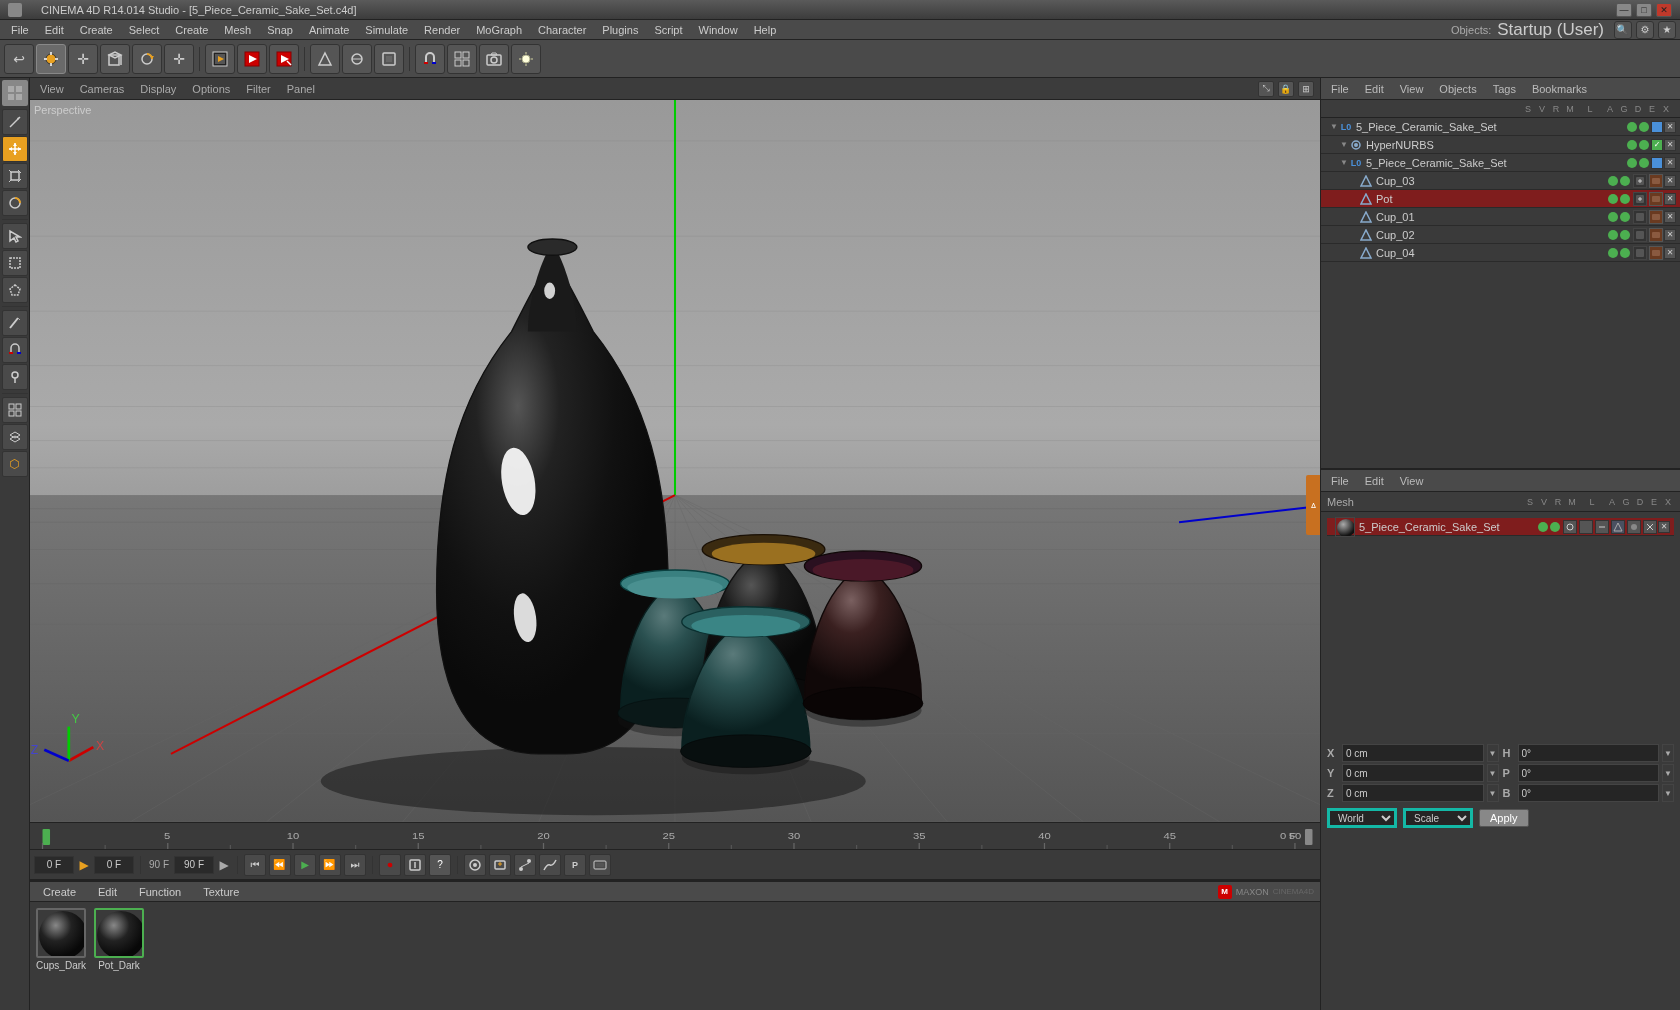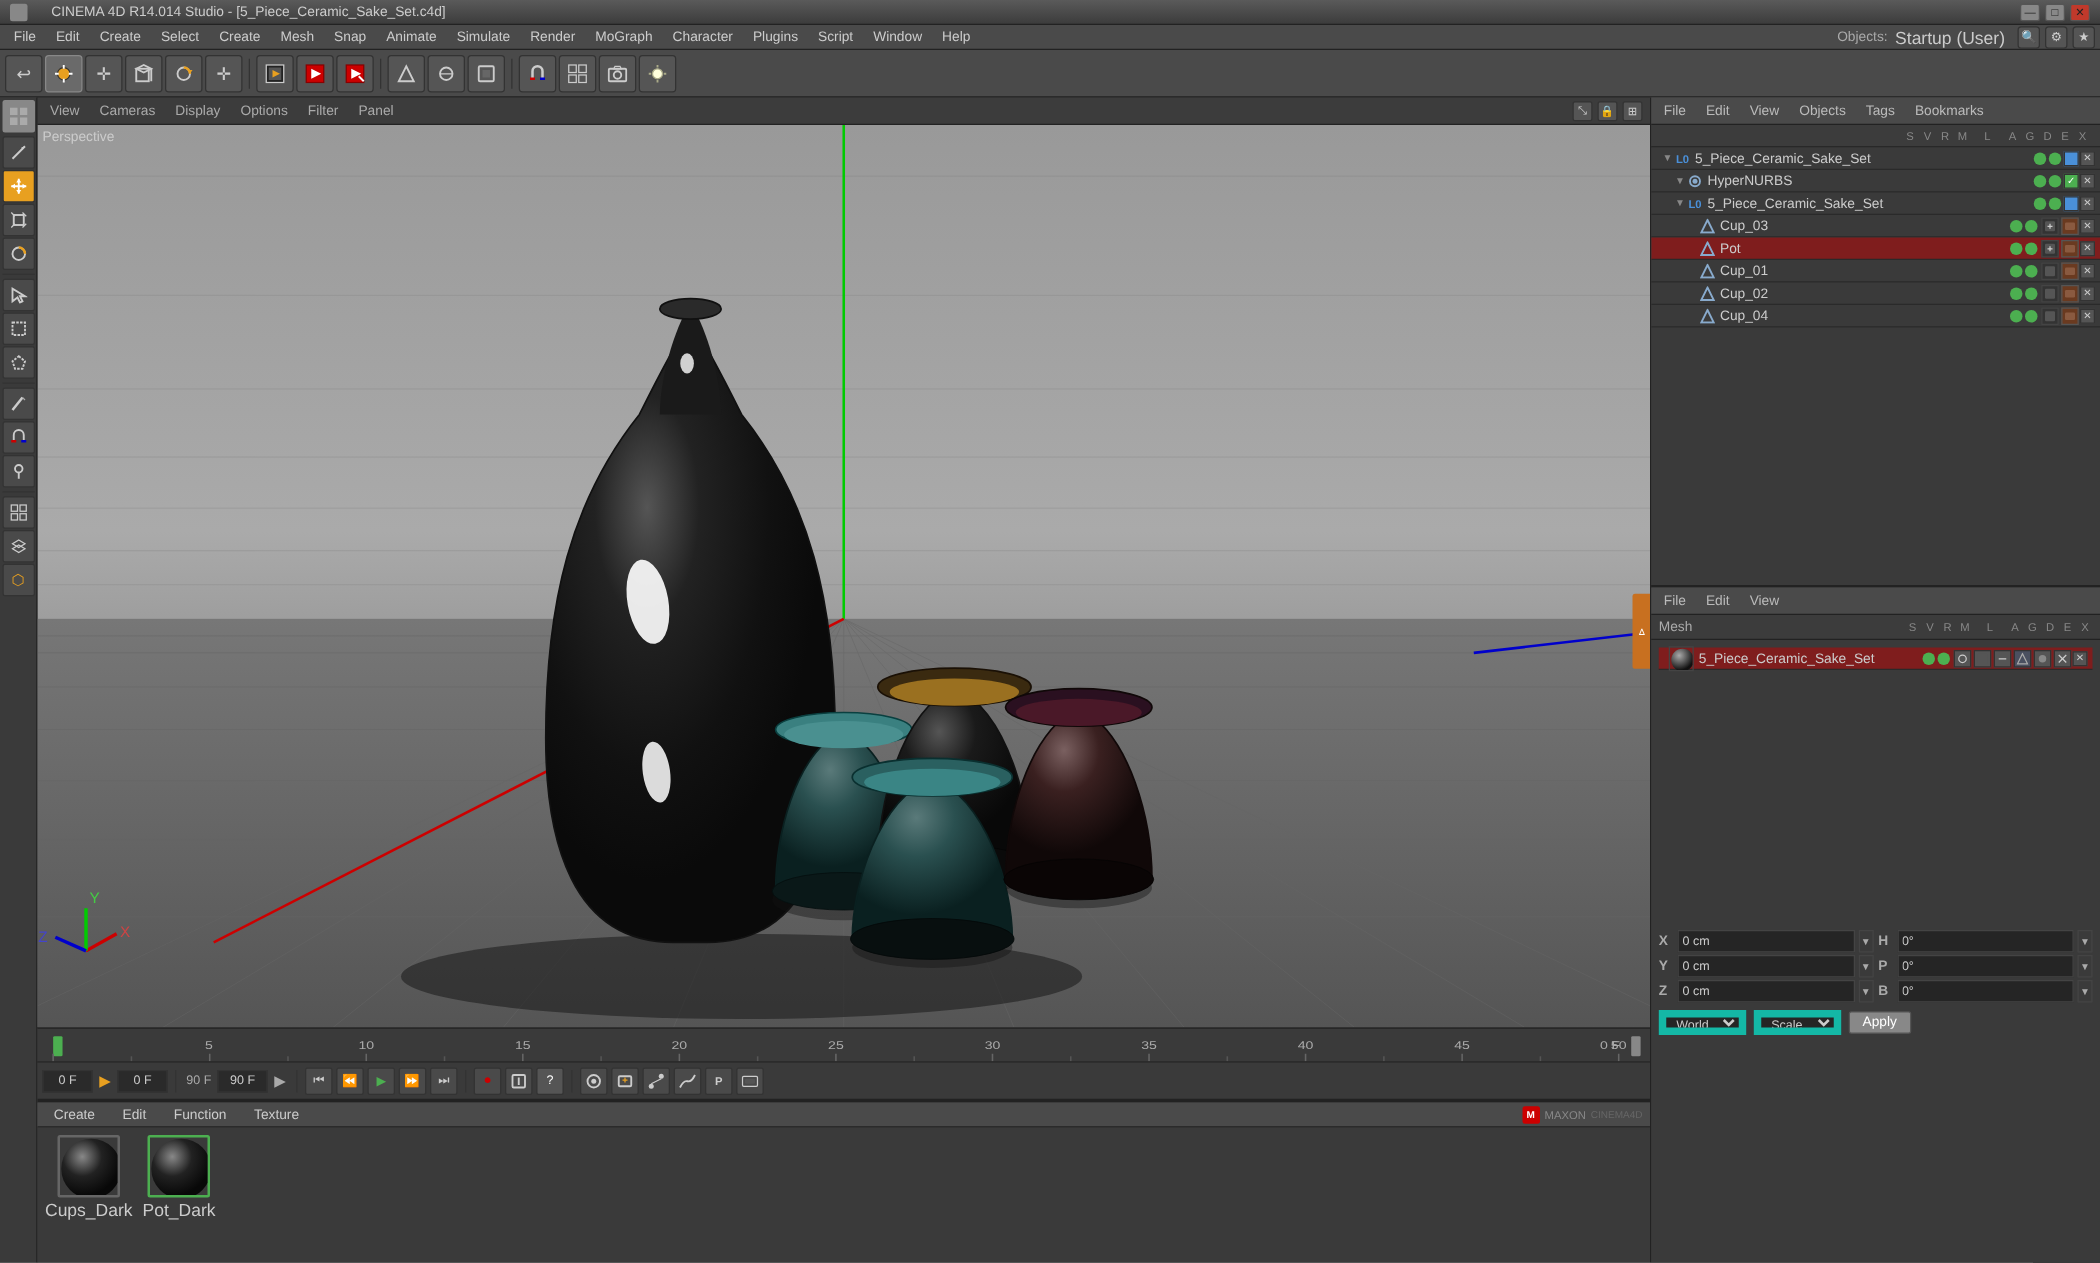--- a/index.html
+++ b/index.html
@@ -433,21 +433,21 @@
     }
     .mat-preview {
       width: 50px;
       height: 50px;
       border: 2px solid #555;
       border-radius: 2px;
       overflow: hidden;
       position: relative;
     }
     .mat-label {
-      font-size: 14px;
+      font-size: 10px;
       color: #ccc;
       text-align: right;
     }
     .coord-apply-btn {
       padding: 2px 10px;
       background: #888;
       border: 1px solid #555;
       color: #fff;
       font-size: 11px;
       cursor: pointer;
@@ -555,21 +555,21 @@
 
     .bottom-coord-row {
       display: flex;
       align-items: center;
       gap: 6px;
       margin-top: 4px;
     }
     .bottom-coord-select {
       height: 20px;
       background: #252525;
-      border: 6px solid #14b8a6;
+      border: 3px solid #14b8a6;
       color: #ccc;
       font-size: 10px;
       padding: 0 4px;
       width: 70px;
     }
   </style>
 </head>
 <body>
 
 <div id="title-bar">
@@ -595,21 +595,21 @@
   <span class="menu-item">Animate</span>
   <span class="menu-item">Simulate</span>
   <span class="menu-item">Render</span>
   <span class="menu-item">MoGraph</span>
   <span class="menu-item">Character</span>
   <span class="menu-item">Plugins</span>
   <span class="menu-item">Script</span>
   <span class="menu-item">Window</span>
   <span class="menu-item">Help</span>
   <span style="margin-left:auto; font-size:11px; color:#aaa;">Objects:</span>
-  <span style="font-size:14px; color:#ccc; margin-left:4px;">Startup (User)</span>
+  <span style="font-size:17px; color:#ccc; margin-left:4px;">Startup (User)</span>
   <div style="display:flex; gap:4px; margin-left:8px;">
     <div class="toolbar-btn" style="width:18px;height:18px;font-size:10px;">🔍</div>
     <div class="toolbar-btn" style="width:18px;height:18px;font-size:10px;">⚙</div>
     <div class="toolbar-btn" style="width:18px;height:18px;font-size:10px;">★</div>
   </div>
 </div>
 
 <div id="main-toolbar">
   <div class="toolbar-btn" title="Undo">↩</div>
   <div class="toolbar-btn active" title="Move">

